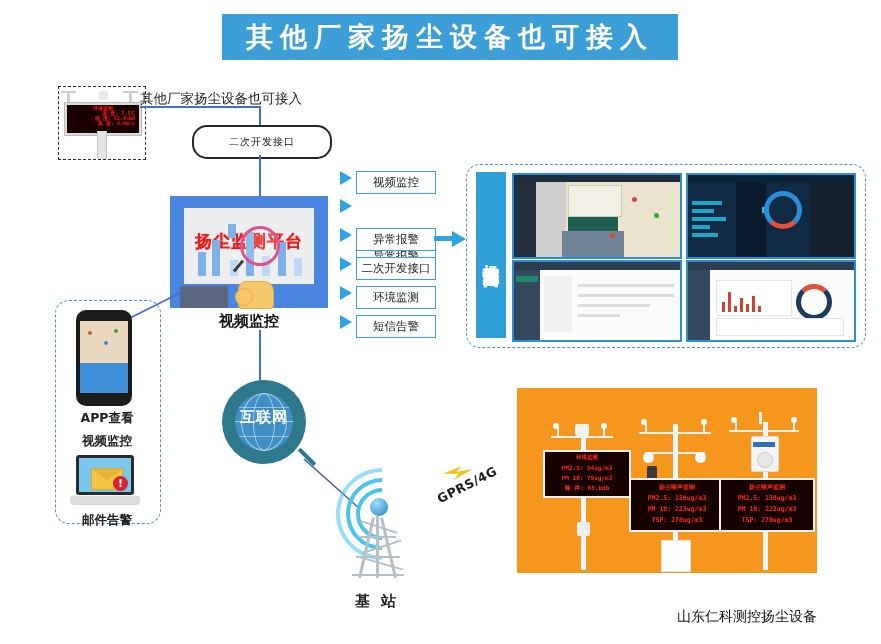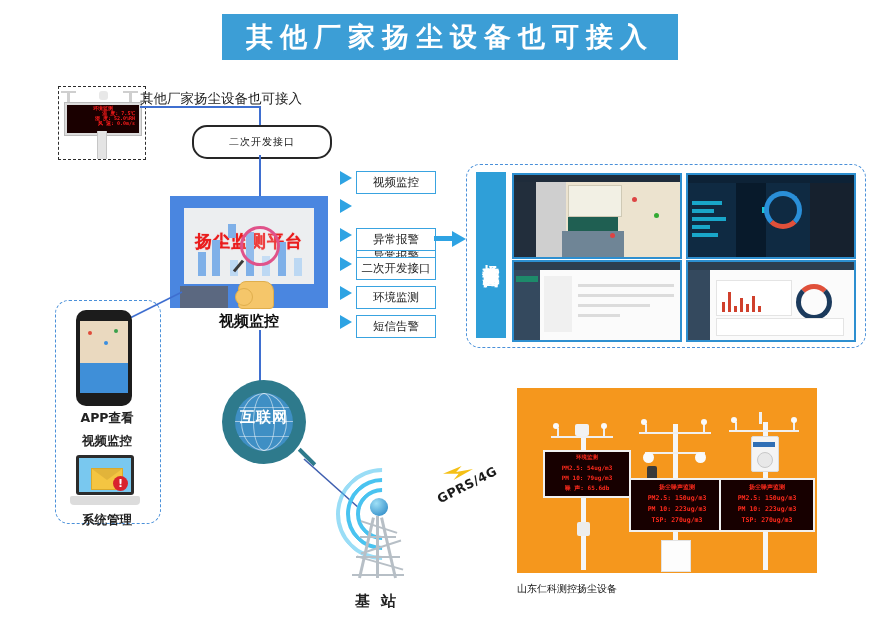--- a/index.html
+++ b/index.html
@@ -109,21 +109,21 @@
       background:radial-gradient(circle at 35% 30%,#9fe0f7,#1e7fc0);}
   .leg{position:absolute;background:#b7bfc6;}
   #tower-label{left:322px;top:592px;width:110px;text-align:center;font-size:15px;font-weight:bold;letter-spacing:3px;}
   #gprs{left:438px;top:492px;font-size:12.5px;font-weight:bold;color:#1a1a1a;
       transform:rotate(-27deg);transform-origin:left center;letter-spacing:.5px;}
   #bolt{left:443px;top:466px;width:30px;height:14px;background:#f5c016;
       clip-path:polygon(0% 55%,62% 0%,44% 42%,100% 22%,35% 100%,52% 55%);}
 
   
   #orange-panel{left:517px;top:388px;width:300px;height:185px;background:#f5971d;}
-  #orange-caption{left:517px;top:582px;width:300px;text-align:left;font-size:10px;color:#111;}
+  #orange-caption{left:517px;top:608px;width:300px;text-align:right;font-size:14px;color:#111;}
   .dev{position:absolute;}
   .dev-board{position:absolute;background:#170000;border:2px solid #f0f0f0;}
   .dev-mast{position:absolute;background:#f6f6f6;width:5px;}
   .dev-arm{position:absolute;background:#f0f0f0;height:2px;}
   .cup{position:absolute;width:6px;height:6px;border-radius:50%;background:#fafafa;}
   .led-t{position:absolute;left:0;right:0;text-align:center;color:#ff2a1c;font-weight:bold;
      font-family:"DejaVu Sans Mono","Liberation Mono",monospace;line-height:1.05;white-space:nowrap;}
 </style>
 </head>
 <body>
@@ -291,21 +291,21 @@
 
 <div class="abs" id="laptop">
   <div id="laptop-screen">
     <div id="laptop-inner">
       <div id="envelope"></div>
       <div id="alertdot">!</div>
     </div>
   </div>
   <div id="laptop-base"></div>
 </div>
-<div class="abs" id="mail-label">系统管理</div>
+<div class="abs" id="mail-label">邮件告警</div>
 
 <div class="abs vline" style="left:259px;top:330px;height:52px;"></div>
 
 <div class="abs" id="globe">
   <div id="globe-inner">
     <div class="meridian" style="left:18px;right:18px;"></div>
     <div class="meridian" style="left:6px;right:6px;"></div>
     <div style="position:absolute;left:0;right:0;top:28px;height:1px;background:rgba(255,255,255,.55);"></div>
     <div style="position:absolute;left:0;right:0;top:14px;height:1px;background:rgba(255,255,255,.45);"></div>
     <div style="position:absolute;left:0;right:0;top:43px;height:1px;background:rgba(255,255,255,.45);"></div>

